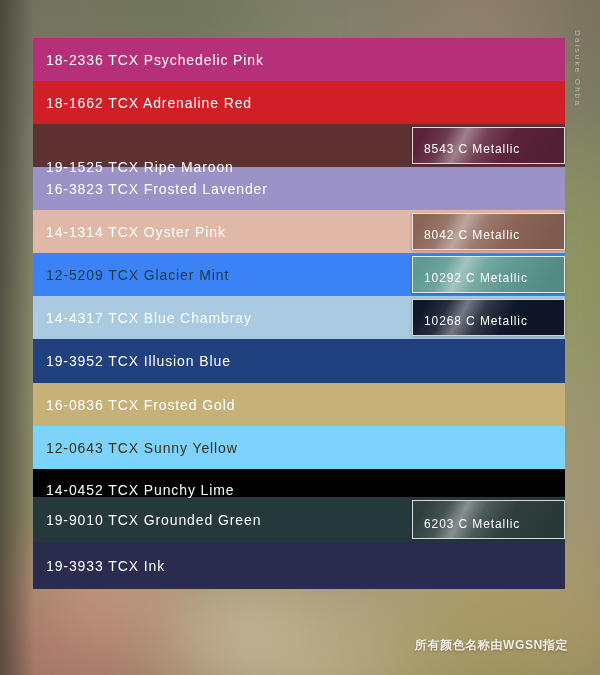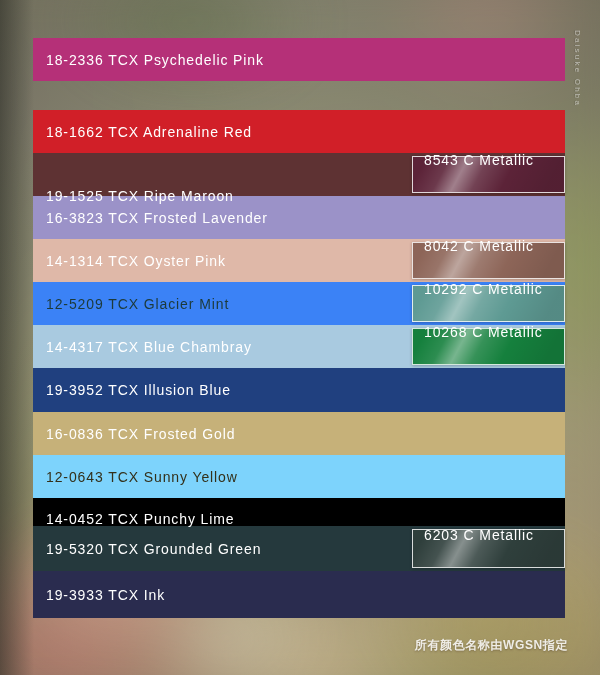--- a/index.html
+++ b/index.html
@@ -56,21 +56,21 @@
       rgba(255,255,255,0) 8%,
       rgba(255,255,255,.10) 22%,
       rgba(255,255,255,.42) 33%,
       rgba(255,255,255,.14) 45%,
       rgba(255,255,255,0) 62%,
       rgba(0,0,0,.10) 88%);
     pointer-events:none;
   }
   .metallic .m-label{
     position:relative;z-index:3;
-    padding:0 0 25px 11px;font-size:14px;letter-spacing:.9px;white-space:nowrap;line-height:1;text-align:right;
+    padding:0 0 8px 11px;font-size:12px;letter-spacing:.9px;white-space:nowrap;line-height:1;text-align:right;
   }
 
   
   .vtext{
     position:absolute;left:573px;top:30px;
     writing-mode:vertical-rl;
     font-size:8px;letter-spacing:2.2px;
     color:rgba(255,255,255,.52);
     text-shadow:0 1px 1px rgba(0,0,0,.18);
   }
@@ -90,21 +90,21 @@
     <div class="bg-layer b1"></div>
     <div class="bg-layer b2"></div>
     <div class="bg-dark-edge"></div>
     <div class="bg-vignette"></div>
   </div>
 
   <div class="block" id="swatch-block">
       <div class="row" style="height: 43px; background: rgb(181, 48, 120);">
         <div class="row-label" style="color: rgb(255, 255, 255);">18-2336 TCX Psychedelic Pink</div>
       </div>
-      <div class="row" style="height: 43px; background: rgb(209, 31, 40); margin-top: 29px;">
+      <div class="row" style="height: 43px; background: rgb(209, 31, 40);">
         <div class="row-label" style="color: rgb(255, 255, 255);">18-1662 TCX Adrenaline Red</div>
       </div>
       <div class="row" style="height: 43px; background: rgb(94, 50, 51);">
         <div class="row-label" style="color: rgb(255, 255, 255); margin-top: 42px;">19-1525 TCX Ripe Maroon</div>
         <div class="metallic" style="background: rgb(92, 35, 56);">
           <div class="sheen"></div>
           <div class="m-label" style="color: rgb(255, 255, 255);">8543 C Metallic</div>
         </div>
       </div>
       <div class="row" style="height: 43px; background: rgb(155, 146, 200);">
@@ -119,39 +119,39 @@
       </div>
       <div class="row" style="height: 43px; background: #3b82f6;">
         <div class="row-label" style="color: rgb(29, 58, 58);">12-5209 TCX Glacier Mint</div>
         <div class="metallic" style="background: rgb(94, 154, 147);">
           <div class="sheen"></div>
           <div class="m-label" style="color: rgb(255, 255, 255);">10292 C Metallic</div>
         </div>
       </div>
       <div class="row" style="height: 43px; background: rgb(169, 202, 224);">
         <div class="row-label" style="color: rgb(255, 255, 255);">14-4317 TCX Blue Chambray</div>
-        <div class="metallic" style="background: #15803d;">
+        <div class="metallic" style="background: #0f172a;">
           <div class="sheen"></div>
           <div class="m-label" style="color: rgb(255, 255, 255);">10268 C Metallic</div>
         </div>
       </div>
       <div class="row" style="height: 44px; background: rgb(32, 64, 127);">
         <div class="row-label" style="color: rgb(255, 255, 255);">19-3952 TCX Illusion Blue</div>
       </div>
       <div class="row" style="height: 43px; background: rgb(198, 177, 121);">
         <div class="row-label" style="color: rgb(255, 255, 255);">16-0836 TCX Frosted Gold</div>
       </div>
       <div class="row" style="height: 43px; background: #7dd3fc;">
         <div class="row-label" style="color: rgb(51, 48, 26);">12-0643 TCX Sunny Yellow</div>
       </div>
       <div class="row" style="height: 28px; background: #000000; align-items: flex-end;">
         <div class="row-label" style="color: rgb(255, 255, 255);">14-0452 TCX Punchy Lime</div>
       </div>
       <div class="row" style="height: 45px; background: rgb(37, 57, 61);">
-        <div class="row-label" style="color: rgb(255, 255, 255);">19-5320 TCX Grounded Green</div>
+        <div class="row-label" style="color: rgb(255, 255, 255);">19-9010 TCX Grounded Green</div>
         <div class="metallic" style="background: rgb(47, 63, 60);">
           <div class="sheen"></div>
           <div class="m-label" style="color: rgb(255, 255, 255);">6203 C Metallic</div>
         </div>
       </div>
       <div class="row" style="height: 47px; background: rgb(42, 44, 79);">
         <div class="row-label" style="color: rgb(255, 255, 255);">19-3933 TCX Ink</div>
       </div>
     </div>
 

